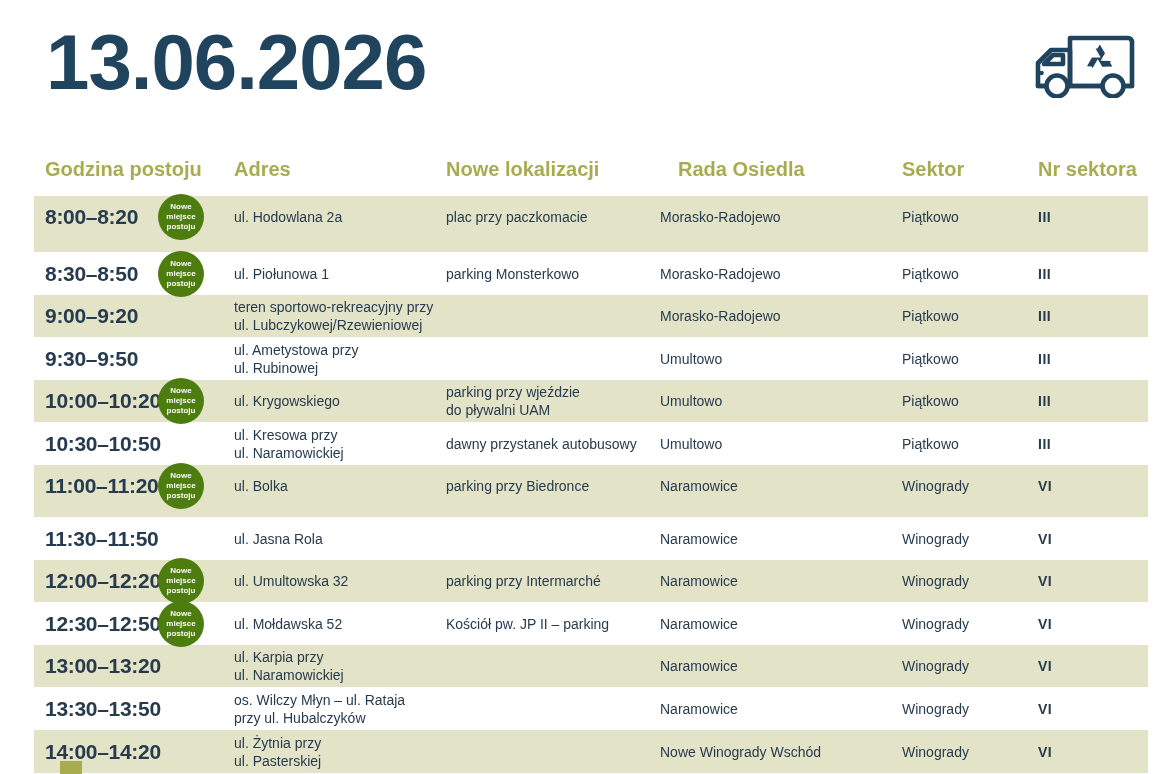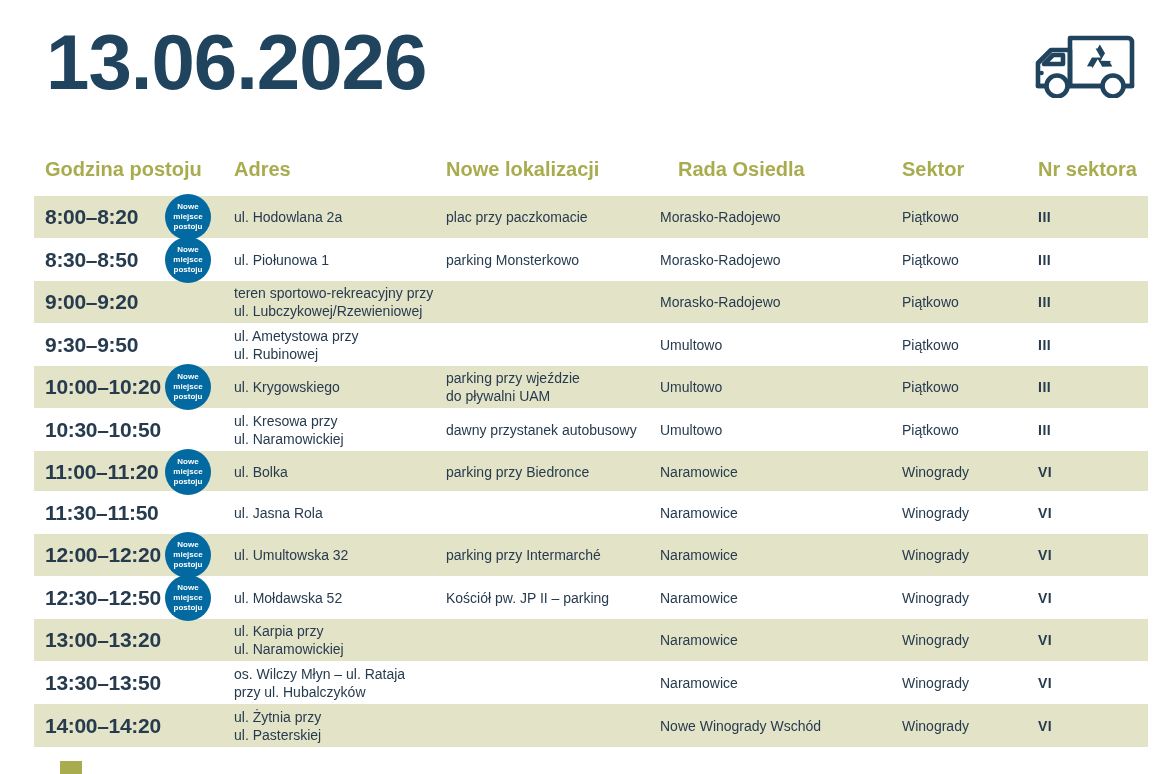--- a/index.html
+++ b/index.html
@@ -91,24 +91,24 @@
   }
   .c-addr   { left: 200px; width: 205px; }
   .c-desc   { left: 412px; width: 225px; }
   .c-rada   { left: 608px; width: 215px; margin-left: 18px; }
   .c-sektor { left: 868px; width: 130px; }
   .c-nr     { left: 1004px; font-weight: bold; letter-spacing: 0.5px; }
 
   
   .badge-new {
     position: absolute;
-    left: 131px;
+    left: 124px;
     width: 46px; height: 46px;
     border-radius: 50%;
-    background: #0369a1;
+    background: #4d7c0f;
     color: #ffffff;
     font-size: 8px;
     font-weight: bold;
     line-height: 10px;
     text-align: center;
     padding-top: 8px;
     z-index: 5;
   }
   .badge-new span { display: block; }
 
@@ -159,21 +159,21 @@
     <div class="table-head">
       <div class="th th-time">Godzina postoju</div>
       <div class="th th-addr">Adres</div>
       <div class="th th-desc">Nowe lokalizacji</div>
       <div class="th th-rada">Rada Osiedla</div>
       <div class="th th-sektor">Sektor</div>
       <div class="th th-nr">Nr sektora</div>
     </div>
 
     <div class="table-body" id="table-body">
-        <div class="row shaded" style="height: 42px;">
+        <div class="row shaded" style="height: 56px;">
           <div class="cell c-time" style="top: 9px;">8:00–8:20</div>
           <div class="badge-new" style="top: -2px;">
             <span>Nowe</span>
             <span>miejsce</span>
             <span>postoju</span>
           </div>
           <div class="cell c-addr" style="top: 12px;">ul. Hodowlana 2a</div>
           <div class="cell c-desc" style="top: 12px;">plac przy paczkomacie</div>
           <div class="cell c-rada" style="top: 12px;">Morasko-Radojewo</div>
           <div class="cell c-sektor" style="top: 12px;">Piątkowo</div>
@@ -224,21 +224,21 @@
         </div>
         <div class="row" style="height: 43px;">
           <div class="cell c-time" style="top: 9.5px;">10:30–10:50</div>
           <div class="cell c-addr" style="top: 3.5px;">ul. Kresowa przy
 ul. Naramowickiej</div>
           <div class="cell c-desc" style="top: 12.5px;">dawny przystanek autobusowy</div>
           <div class="cell c-rada" style="top: 12.5px;">Umultowo</div>
           <div class="cell c-sektor" style="top: 12.5px;">Piątkowo</div>
           <div class="cell c-nr" style="top: 12.5px;">III</div>
         </div>
-        <div class="row shaded" style="height: 40px;">
+        <div class="row shaded" style="height: 52px;">
           <div class="cell c-time" style="top: 9px;">11:00–11:20</div>
           <div class="badge-new" style="top: -2px;">
             <span>Nowe</span>
             <span>miejsce</span>
             <span>postoju</span>
           </div>
           <div class="cell c-addr" style="top: 12px;">ul. Bolka</div>
           <div class="cell c-desc" style="top: 12px;">parking przy Biedronce</div>
           <div class="cell c-rada" style="top: 12px;">Naramowice</div>
           <div class="cell c-sektor" style="top: 12px;">Winogrady</div>

